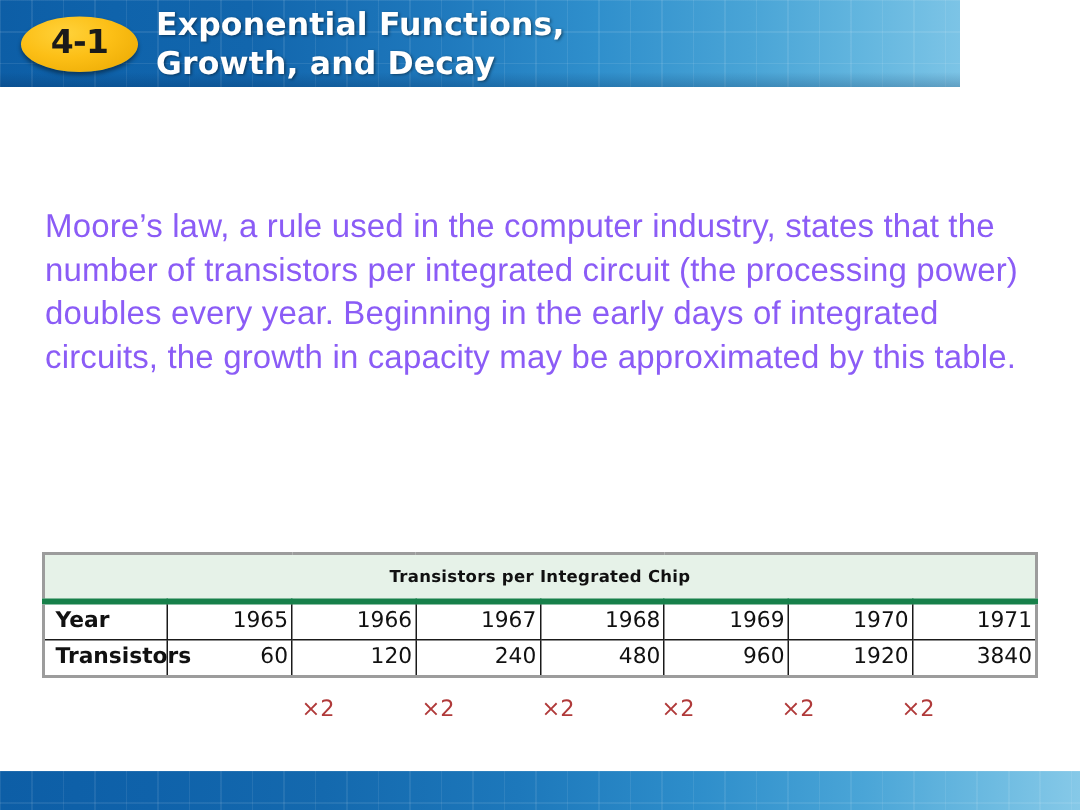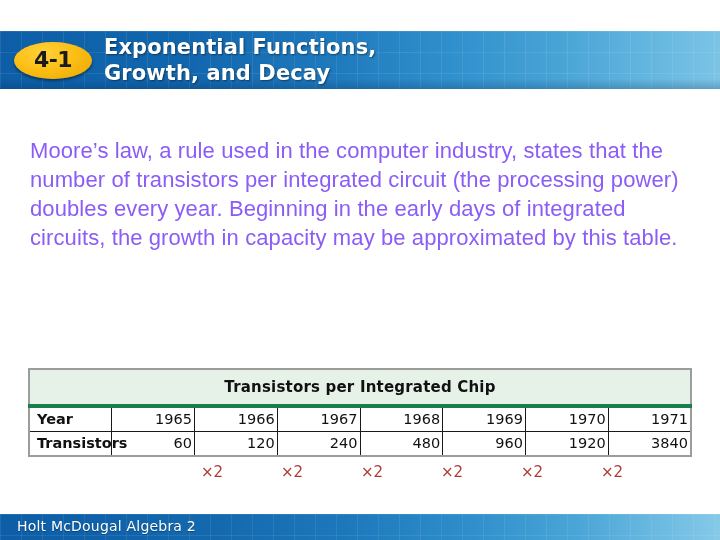--- a/index.html
+++ b/index.html
@@ -13,27 +13,26 @@
   #slide {
     position: relative;
     width: 720px; height: 540px;
     background: #ffffff;
   }
 
   
   #header {
     position: absolute;
     left: 0; top: 0;
-    width: 720px; height: 58px;
+    width: 640px; height: 58px;
     background: linear-gradient(to right,
         #0d5ea6 0%, #0f63ab 12%, #1266ad 26%,
         #1f79bd 46%, #2f8fcc 62%, #49a4d6 78%,
         #63b6df 90%, #7cc4e6 100%);
     overflow: hidden;
-    margin-top: 31px;
   }
   #header-pattern {
     position: absolute;
     left: 0; top: 0; right: 0; bottom: 0;
     background-image:
       repeating-linear-gradient(to right,
         rgba(255,255,255,0.085) 0px, rgba(255,255,255,0.085) 1px,
         rgba(255,255,255,0) 1px, rgba(255,255,255,0) 21px),
       repeating-linear-gradient(to bottom,
         rgba(255,255,255,0.085) 0px, rgba(255,255,255,0.085) 1px,
@@ -100,21 +99,21 @@
     border-collapse: collapse;
     border: 2px solid #9c9c9c;
     background: #ffffff;
     table-layout: fixed;
   }
   table#transistor-table th.caption-cell {
     background: #e6f2e8;
     border-bottom: 4px solid #17804a;
     font-family: "DejaVu Sans", "Liberation Sans", sans-serif;
     font-weight: bold;
-    font-size: 15px;
+    font-size: 11px;
     color: #111111;
     text-align: center;
     padding: 8px 0 8px 0;
     letter-spacing: 0.2px;
   }
   table#transistor-table td {
     border: 1px solid #1a1a1a;
     font-family: "DejaVu Sans", "Liberation Sans", sans-serif;
     font-size: 14.5px;
     color: #111111;
@@ -243,16 +242,15 @@
       <span class="mult-label" style="left: 184px; color: rgb(176, 58, 58);">×2</span>
       <span class="mult-label" style="left: 264px; color: rgb(176, 58, 58);">×2</span>
       <span class="mult-label" style="left: 344px; color: rgb(176, 58, 58);">×2</span>
       <span class="mult-label" style="left: 424px; color: rgb(176, 58, 58);">×2</span>
       <span class="mult-label" style="left: 504px; color: rgb(176, 58, 58);">×2</span>
       <span class="mult-label" style="left: 584px; color: rgb(176, 58, 58);">×2</span>
     </div>
 
   <div id="footer">
     <div id="footer-pattern"></div>
-    <div id="footer-left">Holt McDougal Algebra 2</div>
   </div>
 
 </div>
 
 </body></html>

